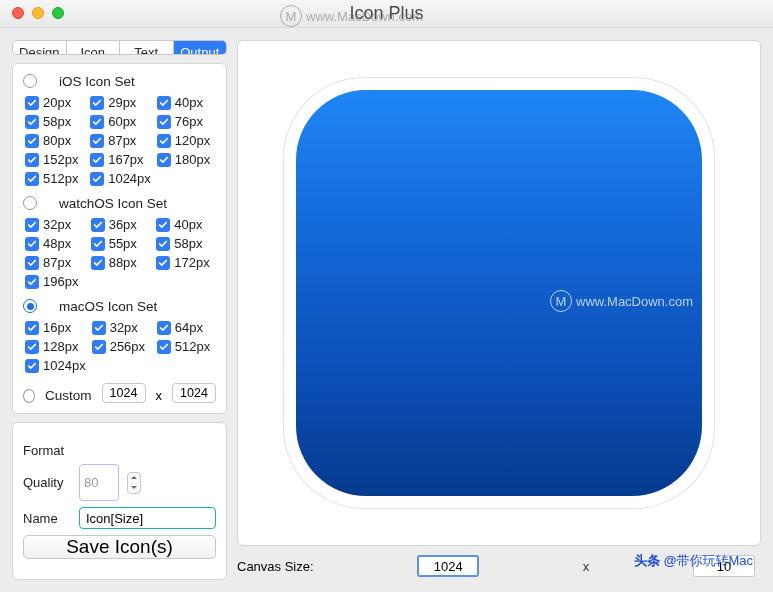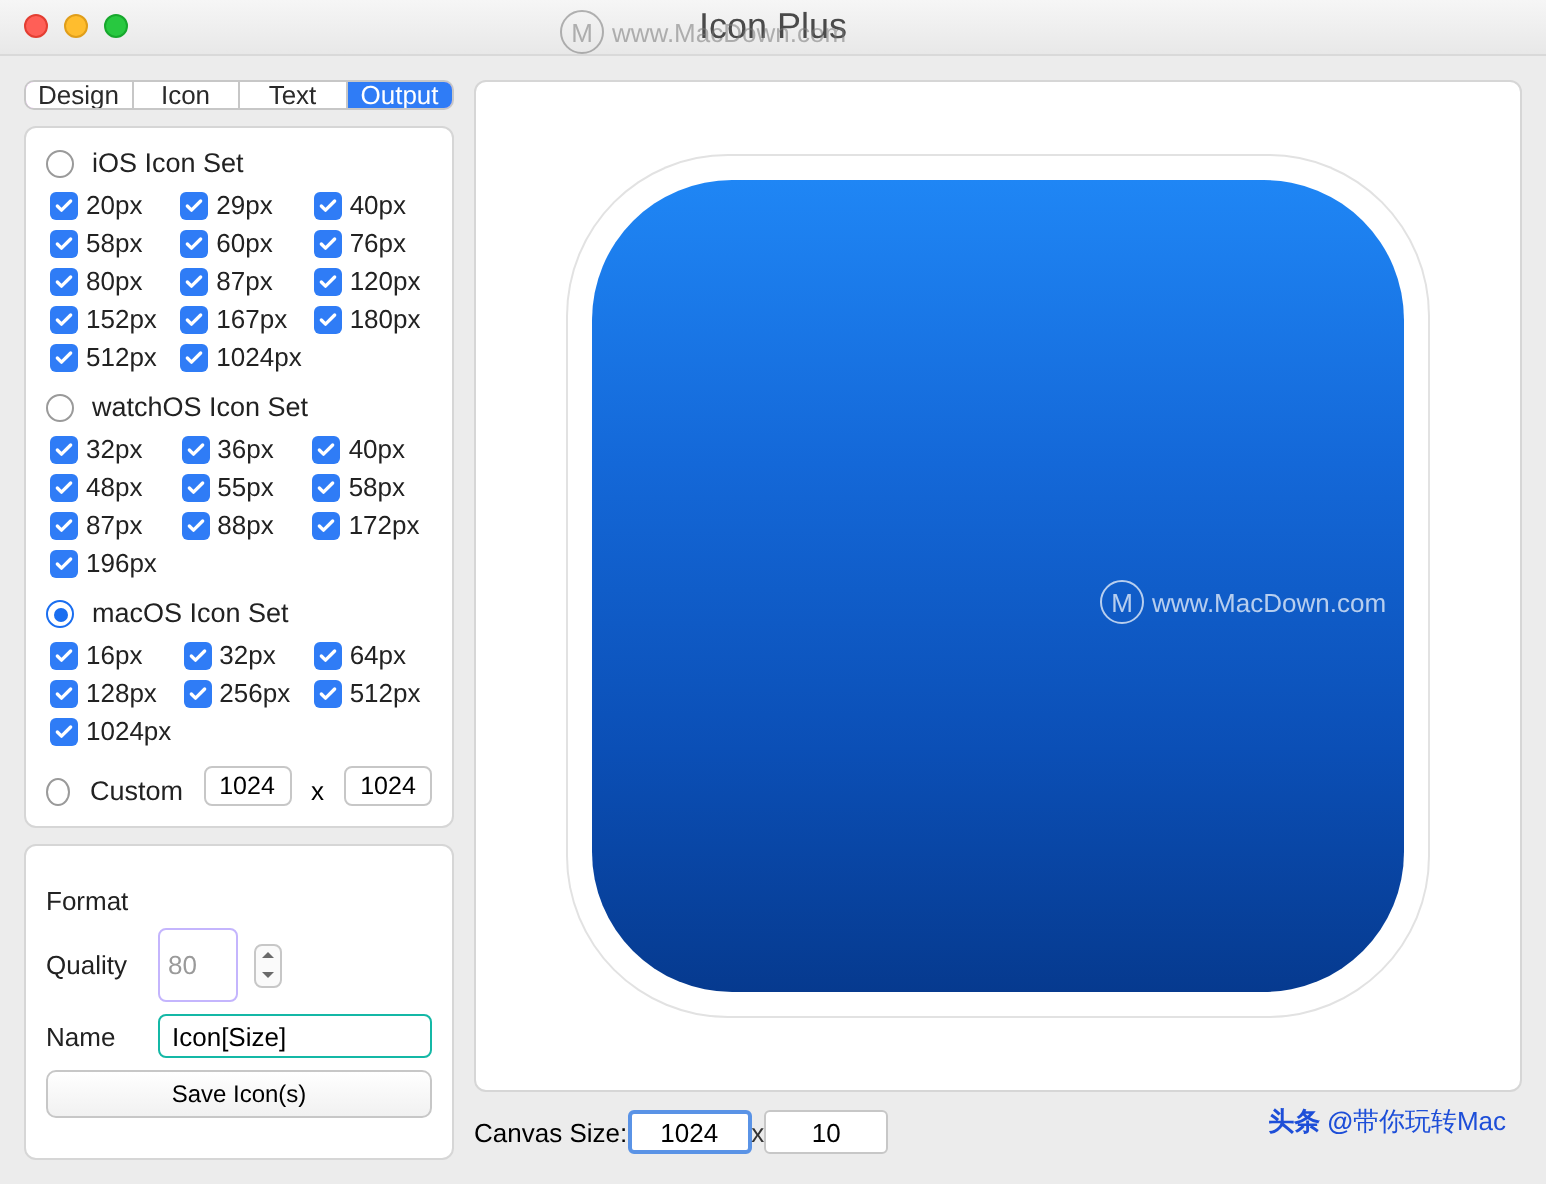--- a/index.html
+++ b/index.html
@@ -11,27 +11,27 @@
 .dot { width:12px; height:12px; border-radius:50%; }
 .dot.red{background:#ff5f57;border:1px solid #e33e32;}
 .dot.yellow{background:#ffbd2e;border:1px solid #e09e1a;}
 .dot.green{background:#28c840;border:1px solid #17a82d;}
 .title { margin:0 auto; color:#4a4a4a; font-size:18px;}
 
 .content { display:flex; padding:12px; gap:10px; height:calc(100% - 28px);}
 
 
 .left { width:215px; display:flex; flex-direction:column; gap:8px;}
-.tabs { display:flex; border:1px solid #c7c7c7; border-radius:5px; overflow:hidden; background:#f0abfc;align-items:center;}
+.tabs { display:flex; border:1px solid #c7c7c7; border-radius:5px; overflow:hidden; background:#f0abfc;}
 .tab { flex:1; text-align:center; padding:4px 0; border-right:1px solid #c7c7c7; cursor:default; background:#fff; color:#2a2a2a;}
 .tab:last-child{border-right:none;}
 .tab.active{ background:#2f7cf6; color:#fff;}
 
 .panel { border:1px solid #d6d6d6; border-radius:6px; background:#fff; padding:10px 10px;}
-.radio-row{ display:flex; align-items:flex-end; gap:9px; margin-bottom:6px;}
+.radio-row{ display:flex; align-items:flex-start; gap:22px; margin-bottom:6px;}
 .radio{ width:14px; height:14px; border-radius:50%; border:1px solid #9a9a9a; background:#fff; display:inline-flex; align-items:center; justify-content:center;}
 .radio.on{ border-color:#1a6ef0;}
 .radio.on::after{content:""; width:7px; height:7px; border-radius:50%; background:#1a6ef0;}
 .set-label{ font-size:13.5px; color:#222;}
 
 .grid3{ display:grid; grid-template-columns:repeat(3,1fr); gap:4px 6px; margin-left:2px; margin-bottom:10px;}
 .ck{ display:flex; align-items:flex-end; gap:4px; font-size:12.5px; color:#222;}
 .cbox{ width:14px; height:14px; border-radius:3px; background:#2f7cf6; display:inline-flex; align-items:center; justify-content:center;}
 .cbox svg{ width:10px; height:10px; display:block;}
 
@@ -46,29 +46,29 @@
 .select .stepper::before,.select .stepper::after{content:"";border-left:4px solid transparent;border-right:4px solid transparent;}
 .select .stepper::before{border-bottom:4px solid #fff; margin-bottom:1px;}
 .select .stepper::after{border-top:4px solid #fff;}
 .qbox{ width:40px; height:37px; border:1px solid #c4b5fd; border-radius:4px; padding:0 4px; color:#9a9a9a; background:#fff; display:flex; align-items:center;}
 .small-stepper{ width:14px; height:22px; display:flex; flex-direction:column; border:1px solid #c7c7c7; border-radius:4px; background:#fafafa;}
 .small-stepper span{flex:1; display:flex; align-items:center; justify-content:center;}
 .small-stepper span::before{content:"";border-left:3px solid transparent;border-right:3px solid transparent;}
 .small-stepper span:first-child::before{border-bottom:3px solid #6a6a6a;}
 .small-stepper span:last-child::before{border-top:3px solid #6a6a6a;}
 .namebox{ flex:1; height:22px; border:1px solid #14b8a6; border-radius:4px; padding:0 6px; background:#fff; display:flex; align-items:center;}
-.savebtn{ width:100%; height:24px; border:1px solid #c7c7c7; border-radius:5px; background:linear-gradient(#ffffff,#f1f1f1); text-align:center; font-size:12px; display:flex; align-items:center; justify-content:center;}
+.savebtn{ width:100%; height:24px; border:1px solid #c7c7c7; border-radius:5px; background:linear-gradient(#ffffff,#f1f1f1); text-align:center; font-size:19px; display:flex; align-items:center; justify-content:center;}
 
 
 .right{ flex:1; display:flex; flex-direction:column;}
 .preview-frame{ flex:1; border:1px solid #d6d6d6; border-radius:6px; background:#fff; display:flex; align-items:center; justify-content:center;}
 .icon-outer{ width:430px; height:430px; background:#fff; border-radius:80px; box-shadow:0 0 0 1px #e2e2e2; display:flex; align-items:center; justify-content:center;}
 .icon-inner{ width:406px; height:406px; border-radius:70px; background:linear-gradient(#1f86f5 0%, #1468d8 35%, #0b4fb6 70%, #063a8f 100%);}
 
-.canvas-row{ height:34px; display:flex; align-items:center; justify-content:flex-start; gap:0; padding:6px 6px 0 0;}
+.canvas-row{ height:34px; display:flex; align-items:center; justify-content:space-between; gap:18px; padding:6px 6px 0 0;}
 .cin{ width:62px; height:22px; border:2px solid #5a93e6; border-radius:3px; text-align:center; background:#fff;}
 .canvas-row .x{color:#333;}
 
 
 .wm{ position:absolute; color:rgba(120,120,120,0.55); font-size:18px; font-family:Arial,sans-serif; pointer-events:none; display:flex; align-items:center; gap:4px;}
 .wm .circ{width:22px;height:22px;border:1.5px solid rgba(120,120,120,0.55);border-radius:50%;display:inline-flex;align-items:center;justify-content:center;font-size:13px;}
 .wm1{ top:5px; left:280px;}
 .wm2{ top:290px; left:550px; color:rgba(255,255,255,0.7);}
 .wm2 .circ{border-color:rgba(255,255,255,0.7);}
 .credit{ position:absolute; right:20px; bottom:22px; font-size:14px; color:#1d4ed8;}

